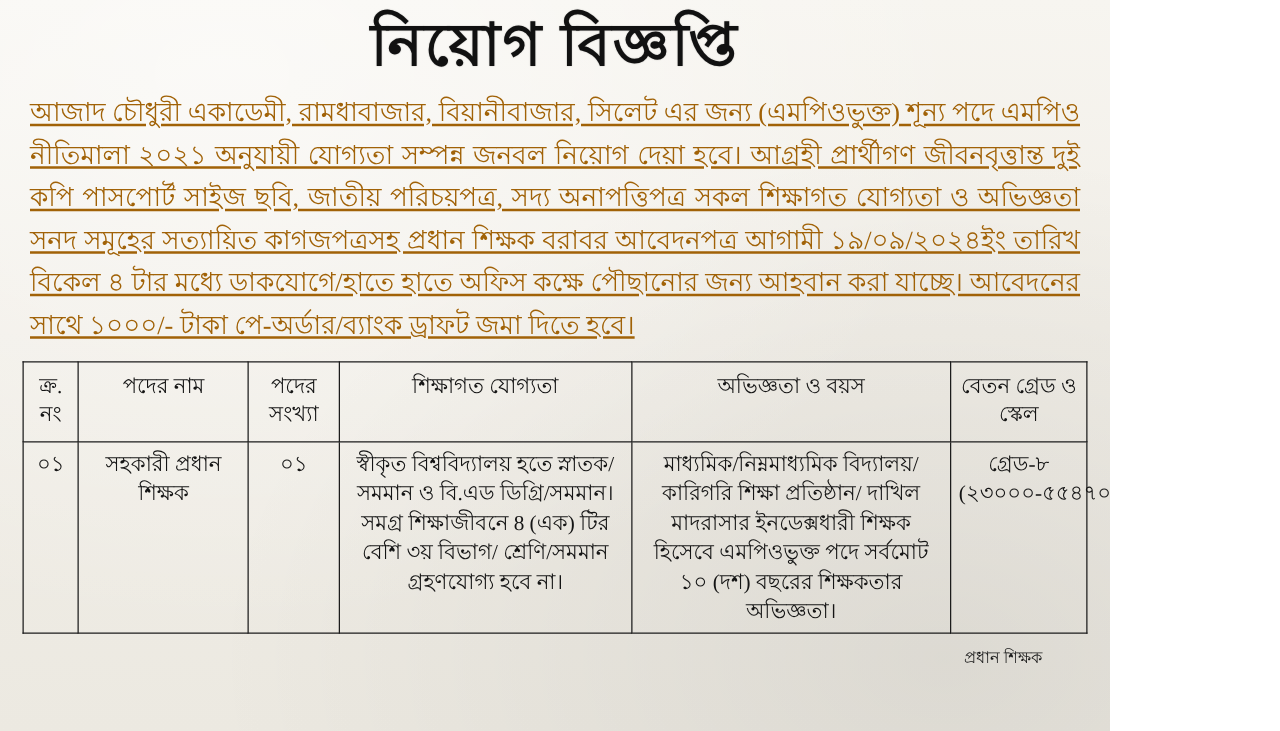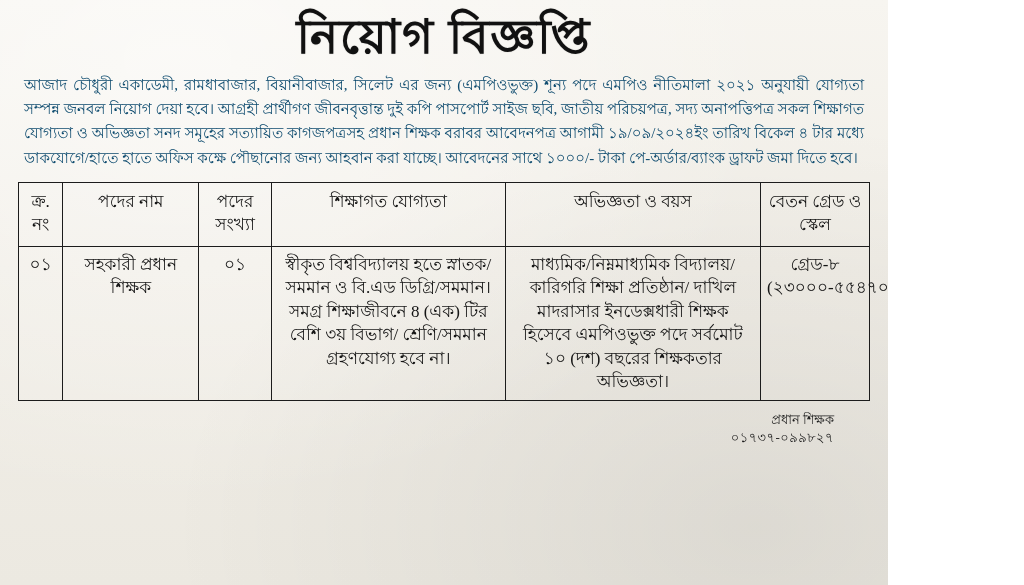--- a/index.html
+++ b/index.html
@@ -34,27 +34,28 @@
     text-align: center;
     font-size: 47px;
     line-height: 1.08;
     font-weight: bold;
     letter-spacing: 2px;
     color: #111111;
     margin: 2px 0 10px 0;
     text-shadow: 0 0 1px rgba(0,0,0,0.35);
   }
   .body-text {
-    font-size: 15px;
+    font-size: 21px;
     line-height: 1.62;
     text-align: justify;
     text-justify: inter-word;
-    color: #0c4a6e;
+    color: #a16207;
     padding: 0 6px;
     margin-bottom: 12px;
+    text-decoration: underline;
   }
   table.notice-table {
     width: 100%;
     border-collapse: collapse;
     table-layout: fixed;
     margin-top: 2px;
   }
   table.notice-table th,
   table.notice-table td {
     border: 1.6px solid #1c1c1c;
@@ -126,17 +127,16 @@
           <td class="cell-num">০১</td>
           <td class="cell-edu">স্বীকৃত বিশ্ববিদ্যালয় হতে স্নাতক/সমমান ও বি.এড ডিগ্রি/সমমান। সমগ্র শিক্ষাজীবনে 8 (এক) টির বেশি ৩য় বিভাগ/ শ্রেণি/সমমান গ্রহণযোগ্য হবে না।</td>
           <td class="cell-exp">মাধ্যমিক/নিম্নমাধ্যমিক বিদ্যালয়/কারিগরি শিক্ষা প্রতিষ্ঠান/ দাখিল মাদরাসার ইনডেক্সধারী শিক্ষক হিসেবে এমপিওভুক্ত পদে সর্বমোট ১০ (দশ) বছরের শিক্ষকতার অভিজ্ঞতা।</td>
           <td class="cell-pay">গ্রেড-৮ (২৩০০০-৫৫৪৭০/-)</td>
         </tr>
       </tbody>
     </table>
 
     <div class="signature">
       <span class="sig-name">প্রধান শিক্ষক</span>
-      <span class="sig-phone">০১৭৩৭-০৯৯৮২৭</span>
     </div>
 
   </div>
 </div>
 
 </body></html>

